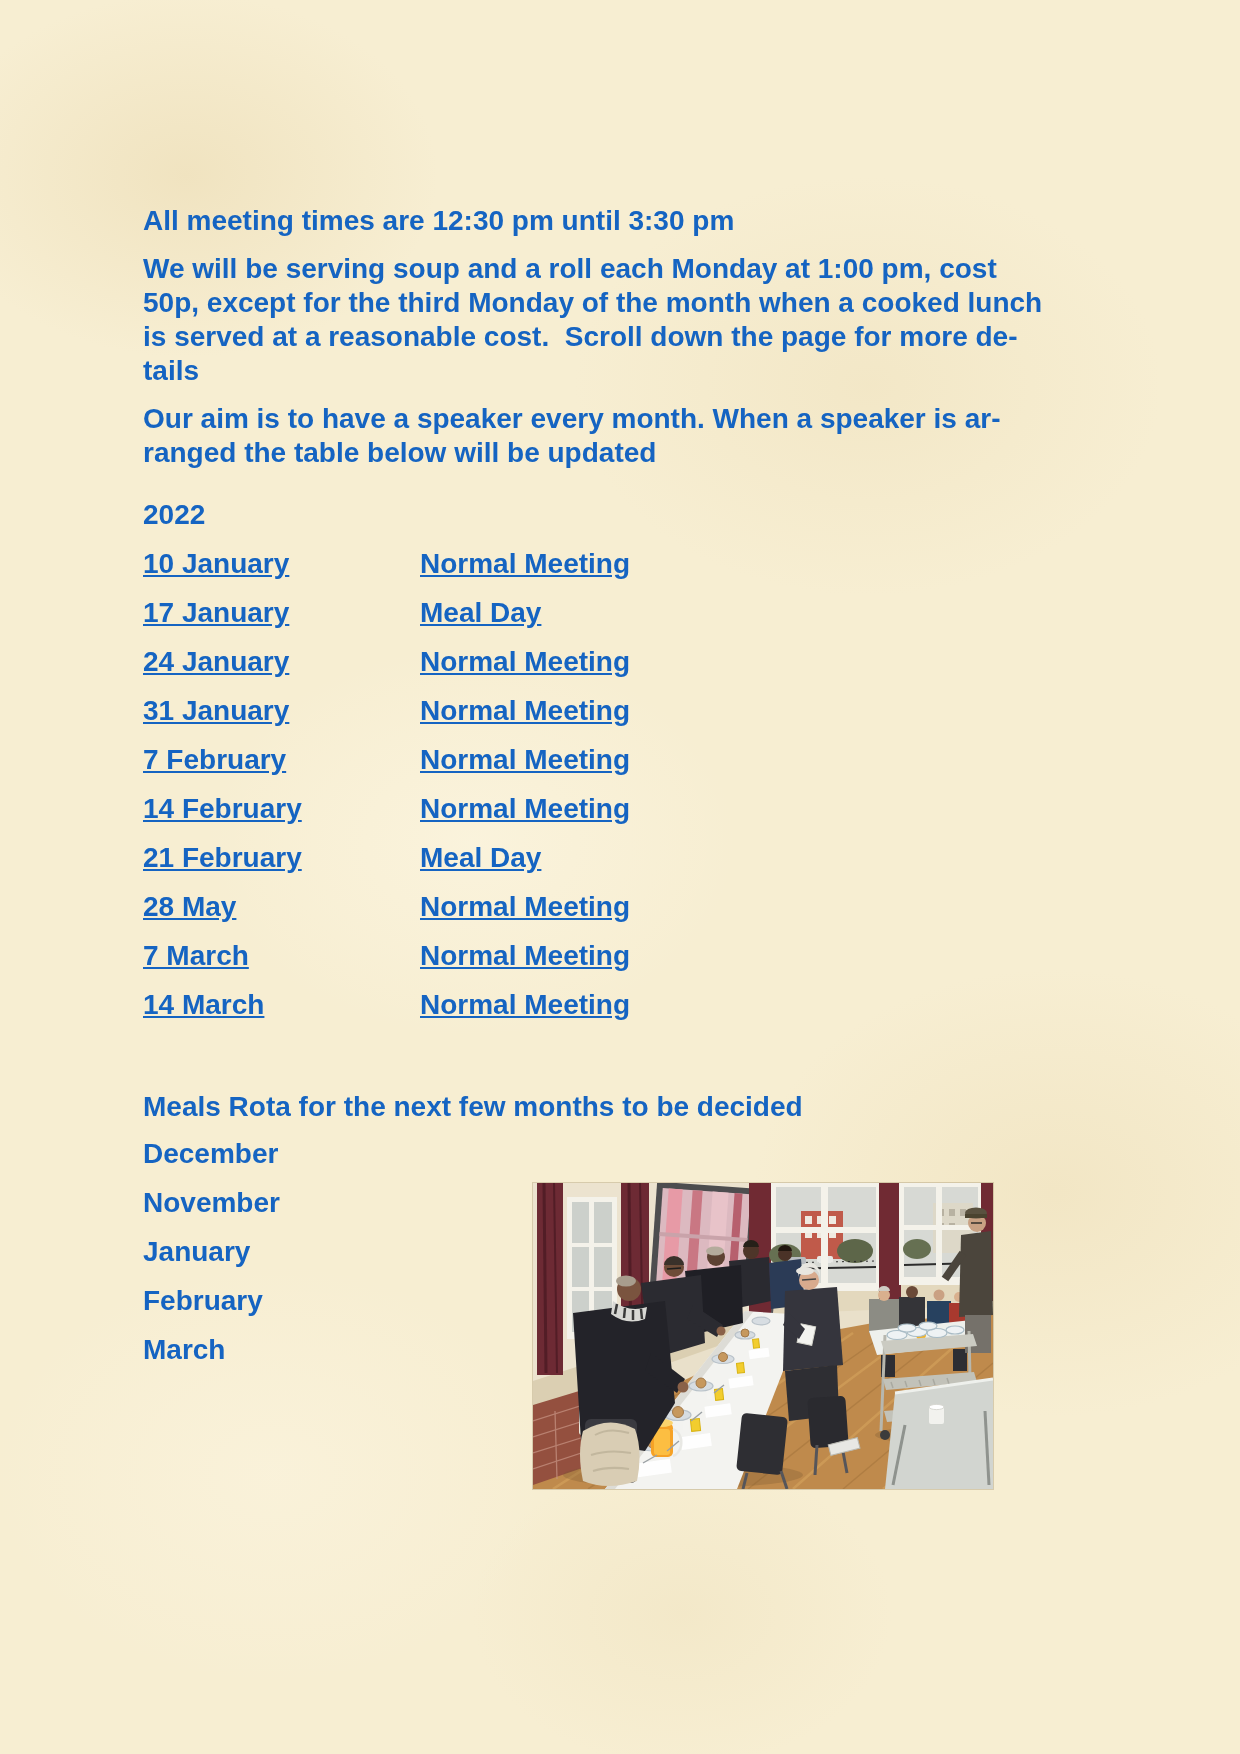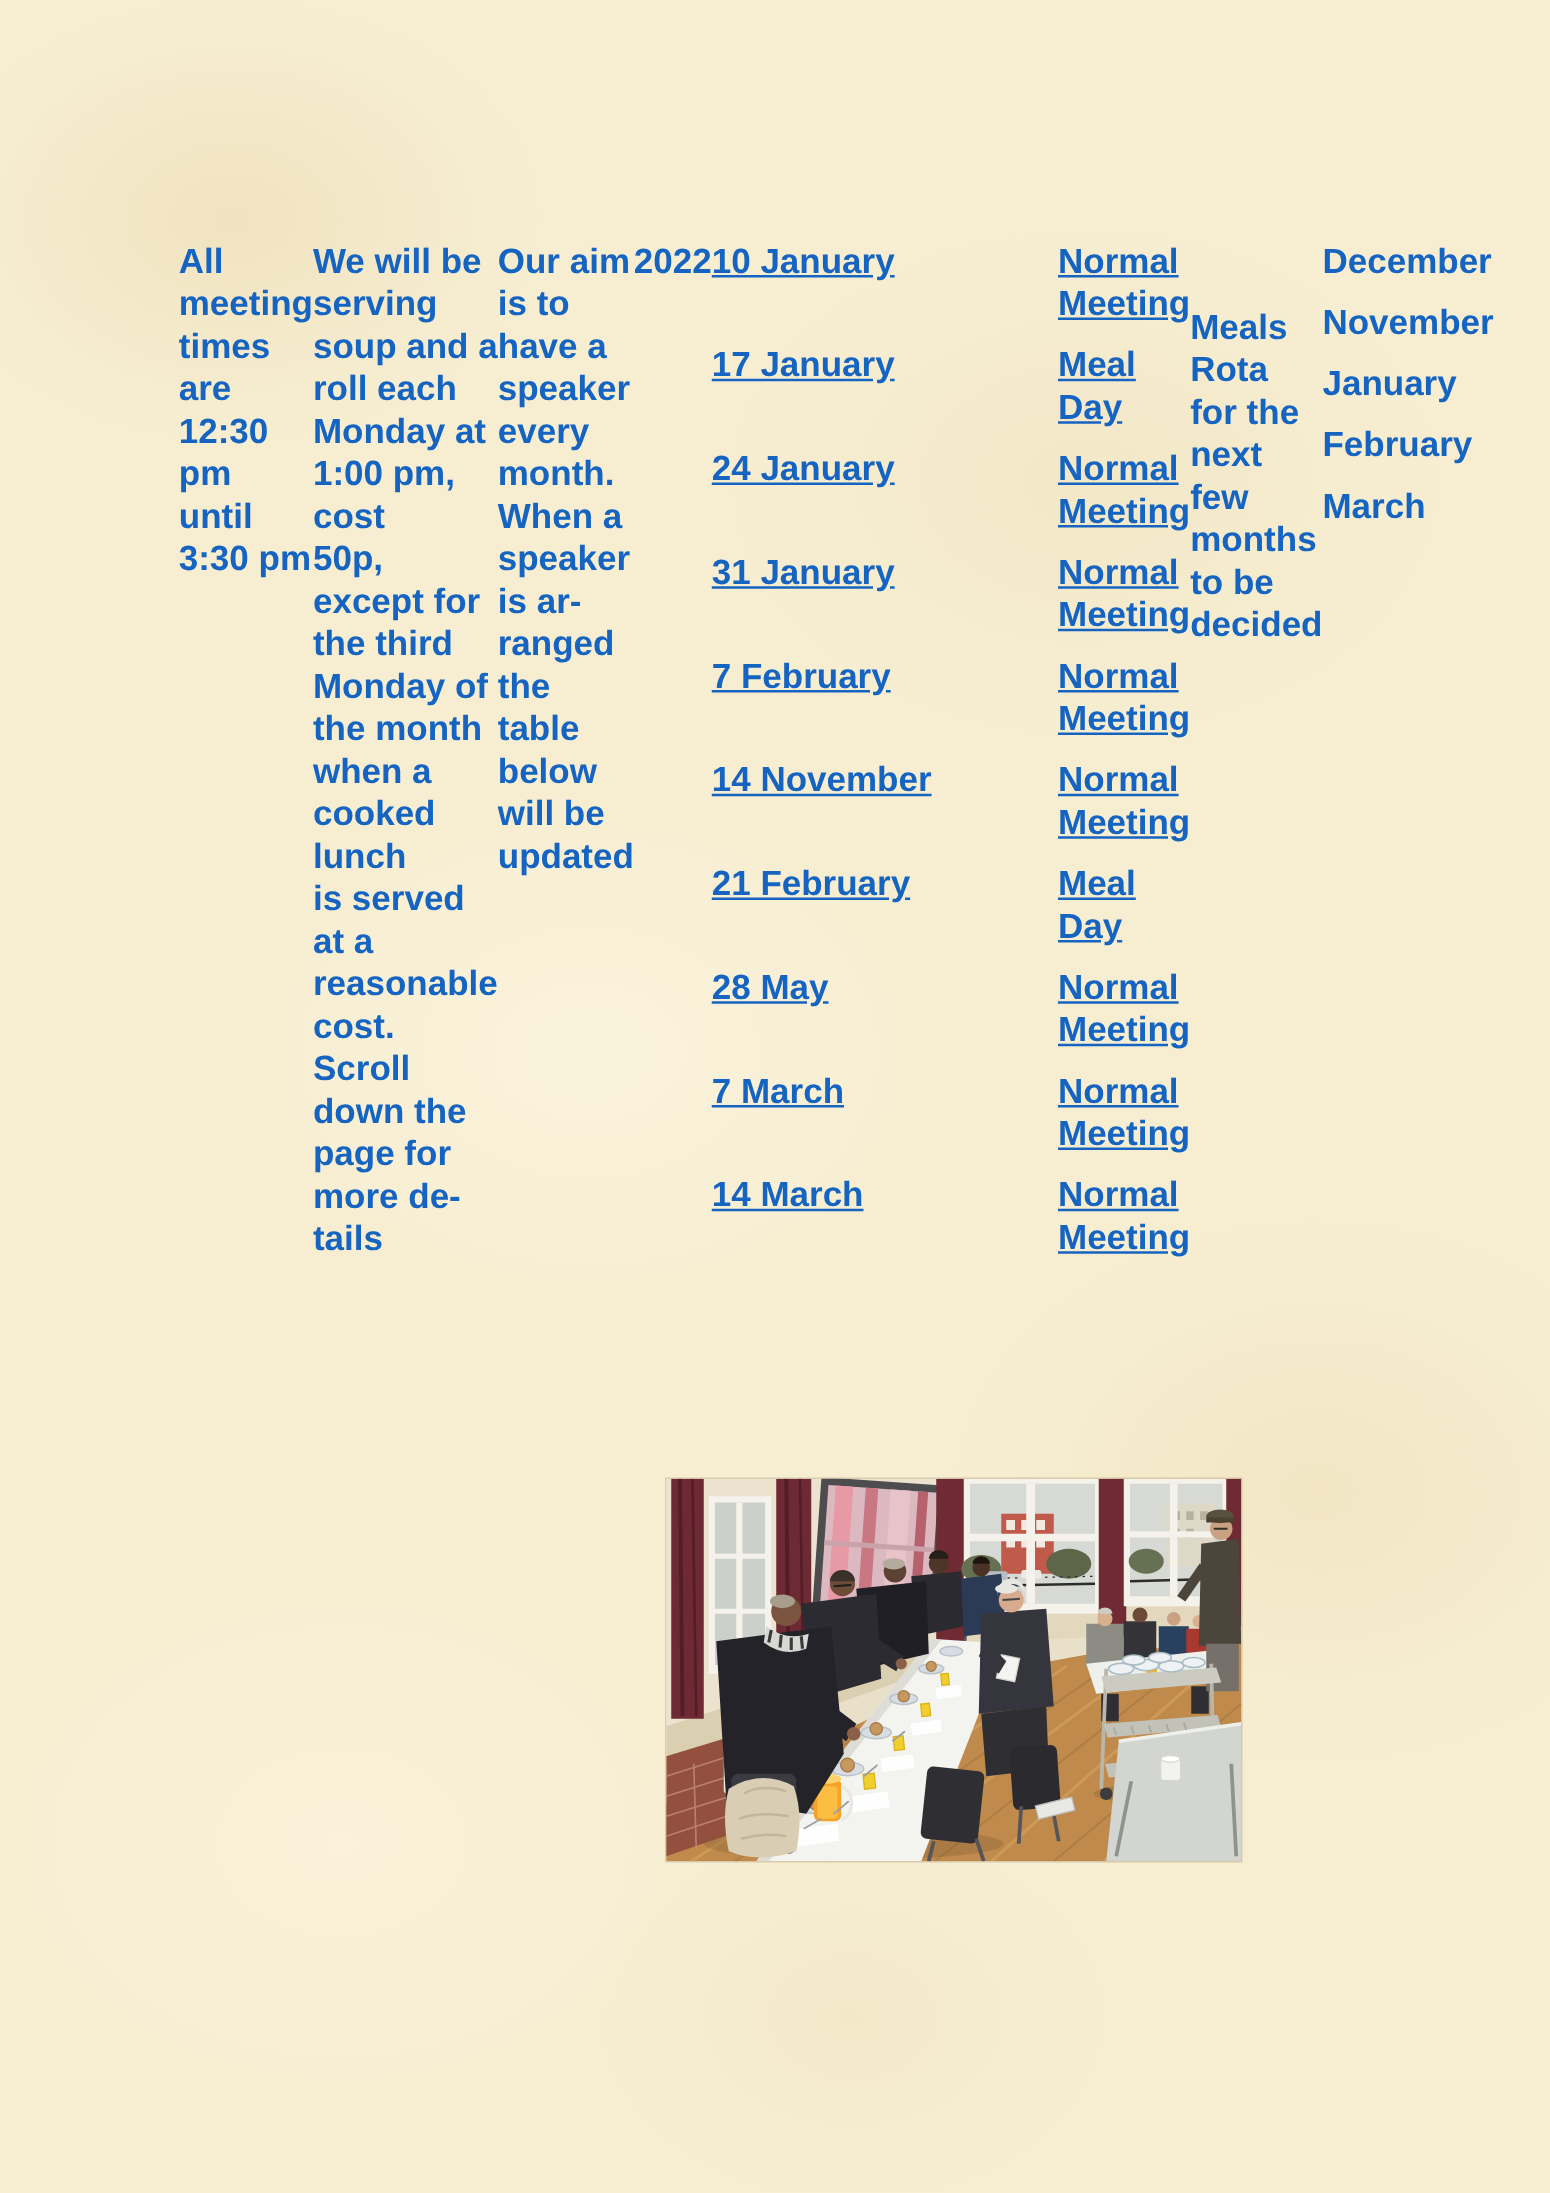--- a/index.html
+++ b/index.html
@@ -11,22 +11,22 @@
       radial-gradient(ellipse 420px 300px at 70% 22%, rgba(236,221,182,.40), rgba(236,221,182,0) 70%),
       radial-gradient(ellipse 380px 280px at 38% 48%, rgba(253,247,228,.55), rgba(253,247,228,0) 70%),
       radial-gradient(ellipse 430px 320px at 85% 68%, rgba(234,217,175,.38), rgba(234,217,175,0) 70%),
       radial-gradient(ellipse 400px 300px at 22% 84%, rgba(252,245,225,.50), rgba(252,245,225,0) 70%),
       radial-gradient(ellipse 300px 220px at 55% 92%, rgba(236,222,184,.35), rgba(236,222,184,0) 70%);
     font-family:"Liberation Sans","DejaVu Sans",sans-serif;
     font-weight:700;
     color:#1564c2;
   }
   .content {
-    position:absolute; left:143px; top:192px; width:945px;
-    display:flex; flex-direction:row;
+    position:absolute; left:143px; top:204px; width:945px;
+    display:flex; flex-direction:column;
     font-size:28px; line-height:34px;
   }
   .para { margin:0 0 14px 0; white-space:pre-line; }
   .speaker-para { margin-bottom:28px; }
   .year { margin:0 0 15px 0; }
   .schedule { display:flex; flex-direction:column; }
   .srow { display:flex; margin-bottom:15px;text-decoration:underline; }
   .srow .date { flex:0 0 277px; }
   .rota-heading { margin:53px 0 13px 0; }
   .months { display:flex; flex-direction:column; }
@@ -65,21 +65,21 @@
     </div>
     <div class="srow">
       <span class="date">31 January</span>
       <span class="event">Normal Meeting</span>
     </div>
     <div class="srow">
       <span class="date">7 February</span>
       <span class="event">Normal Meeting</span>
     </div>
     <div class="srow">
-      <span class="date">14 November</span>
+      <span class="date">14 February</span>
       <span class="event">Normal Meeting</span>
     </div>
     <div class="srow">
       <span class="date">21 February</span>
       <span class="event">Meal Day</span>
     </div>
     <div class="srow">
       <span class="date">28 May</span>
       <span class="event">Normal Meeting</span>
     </div>

